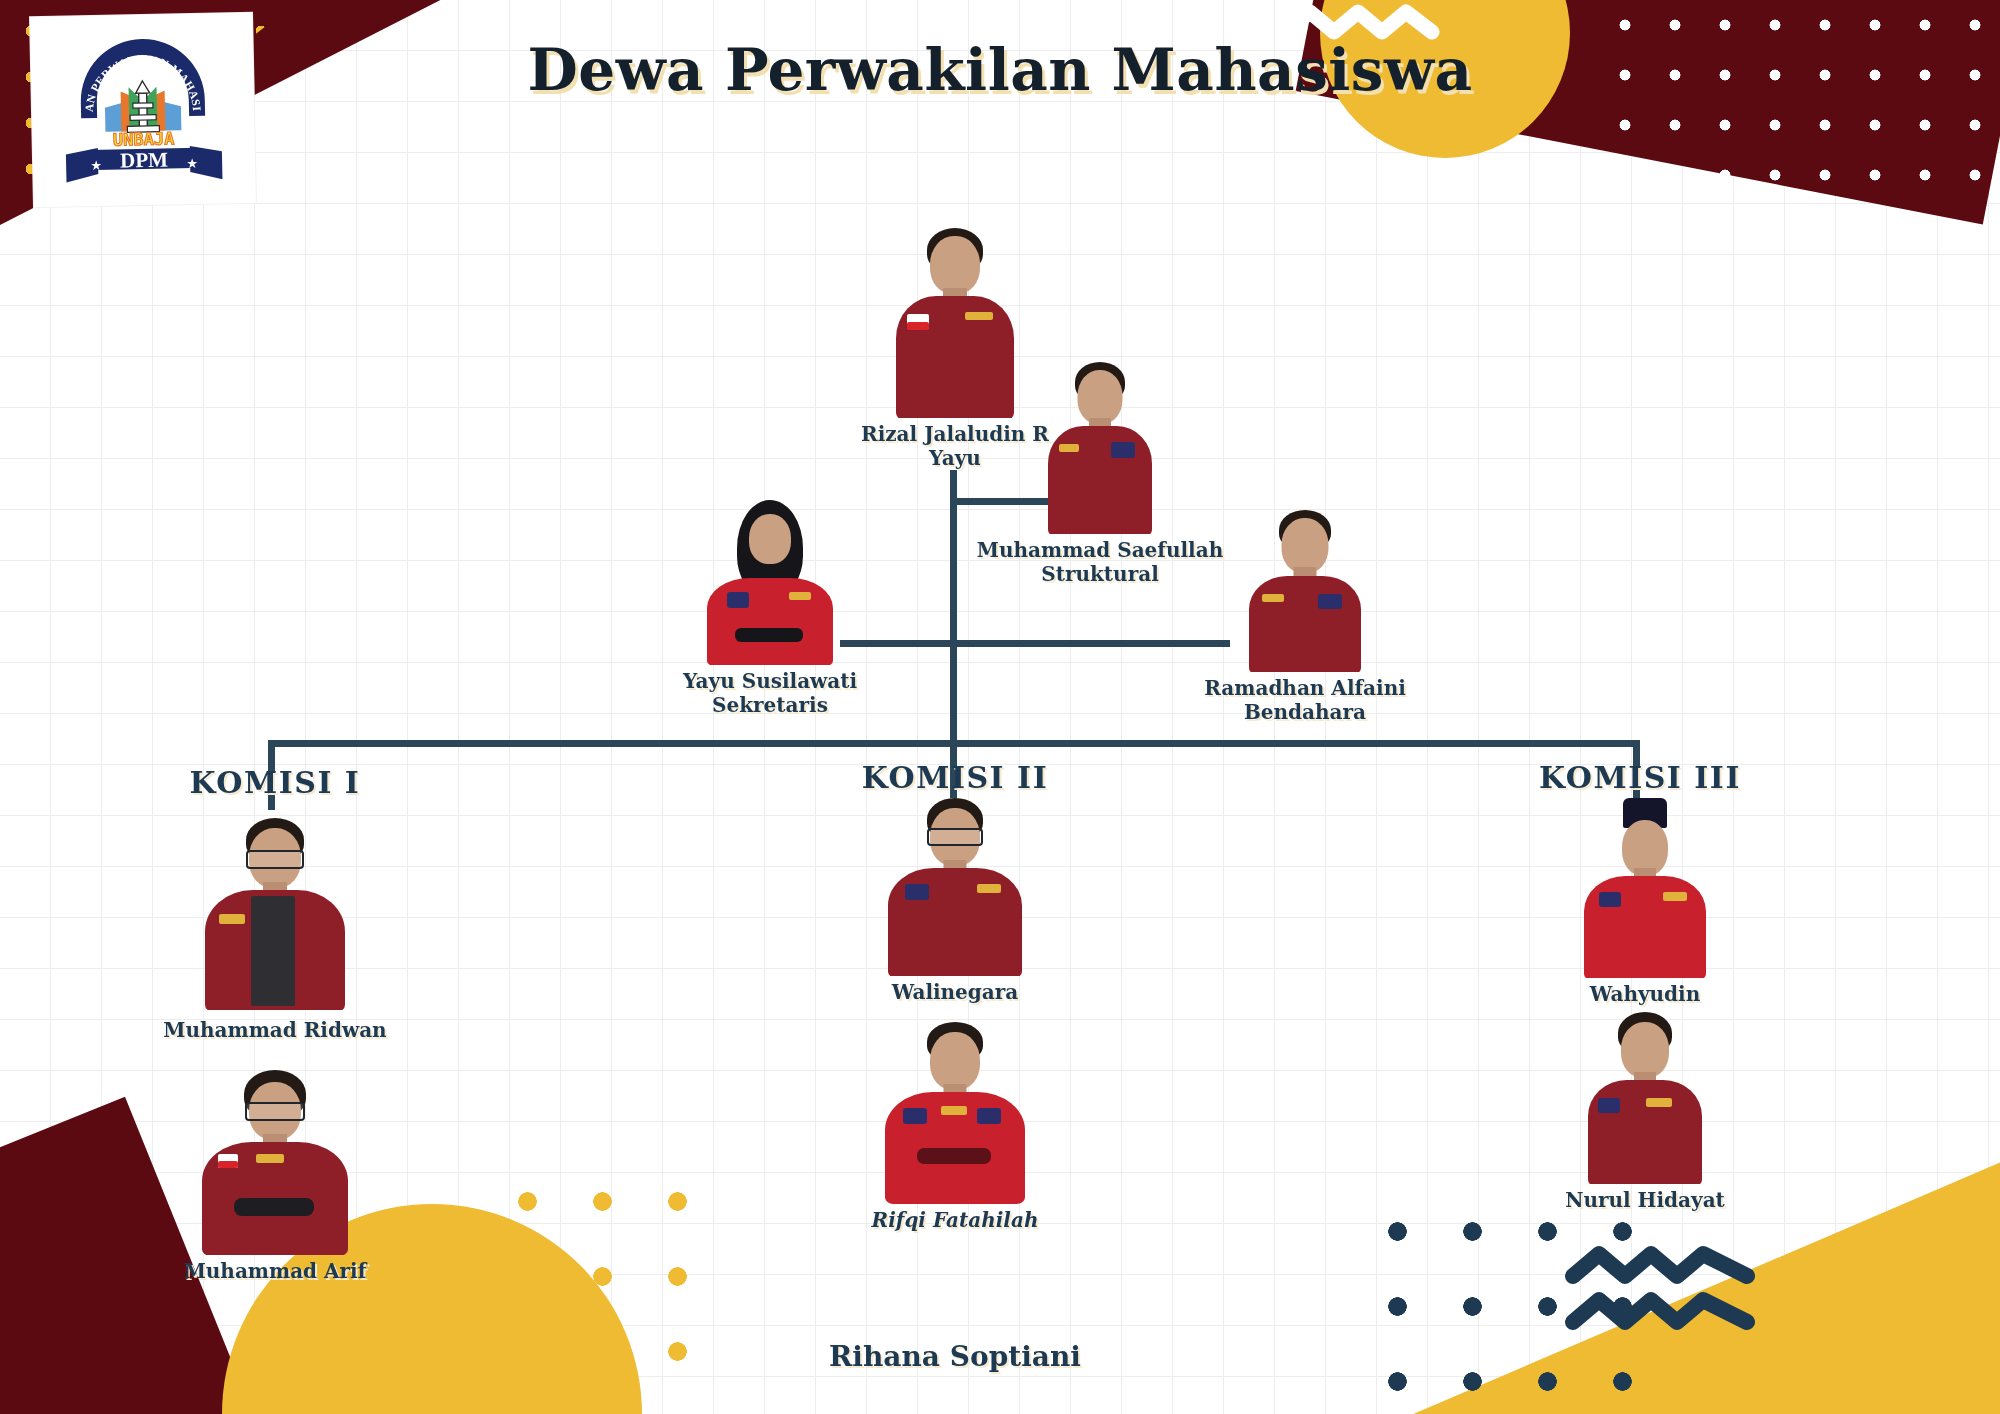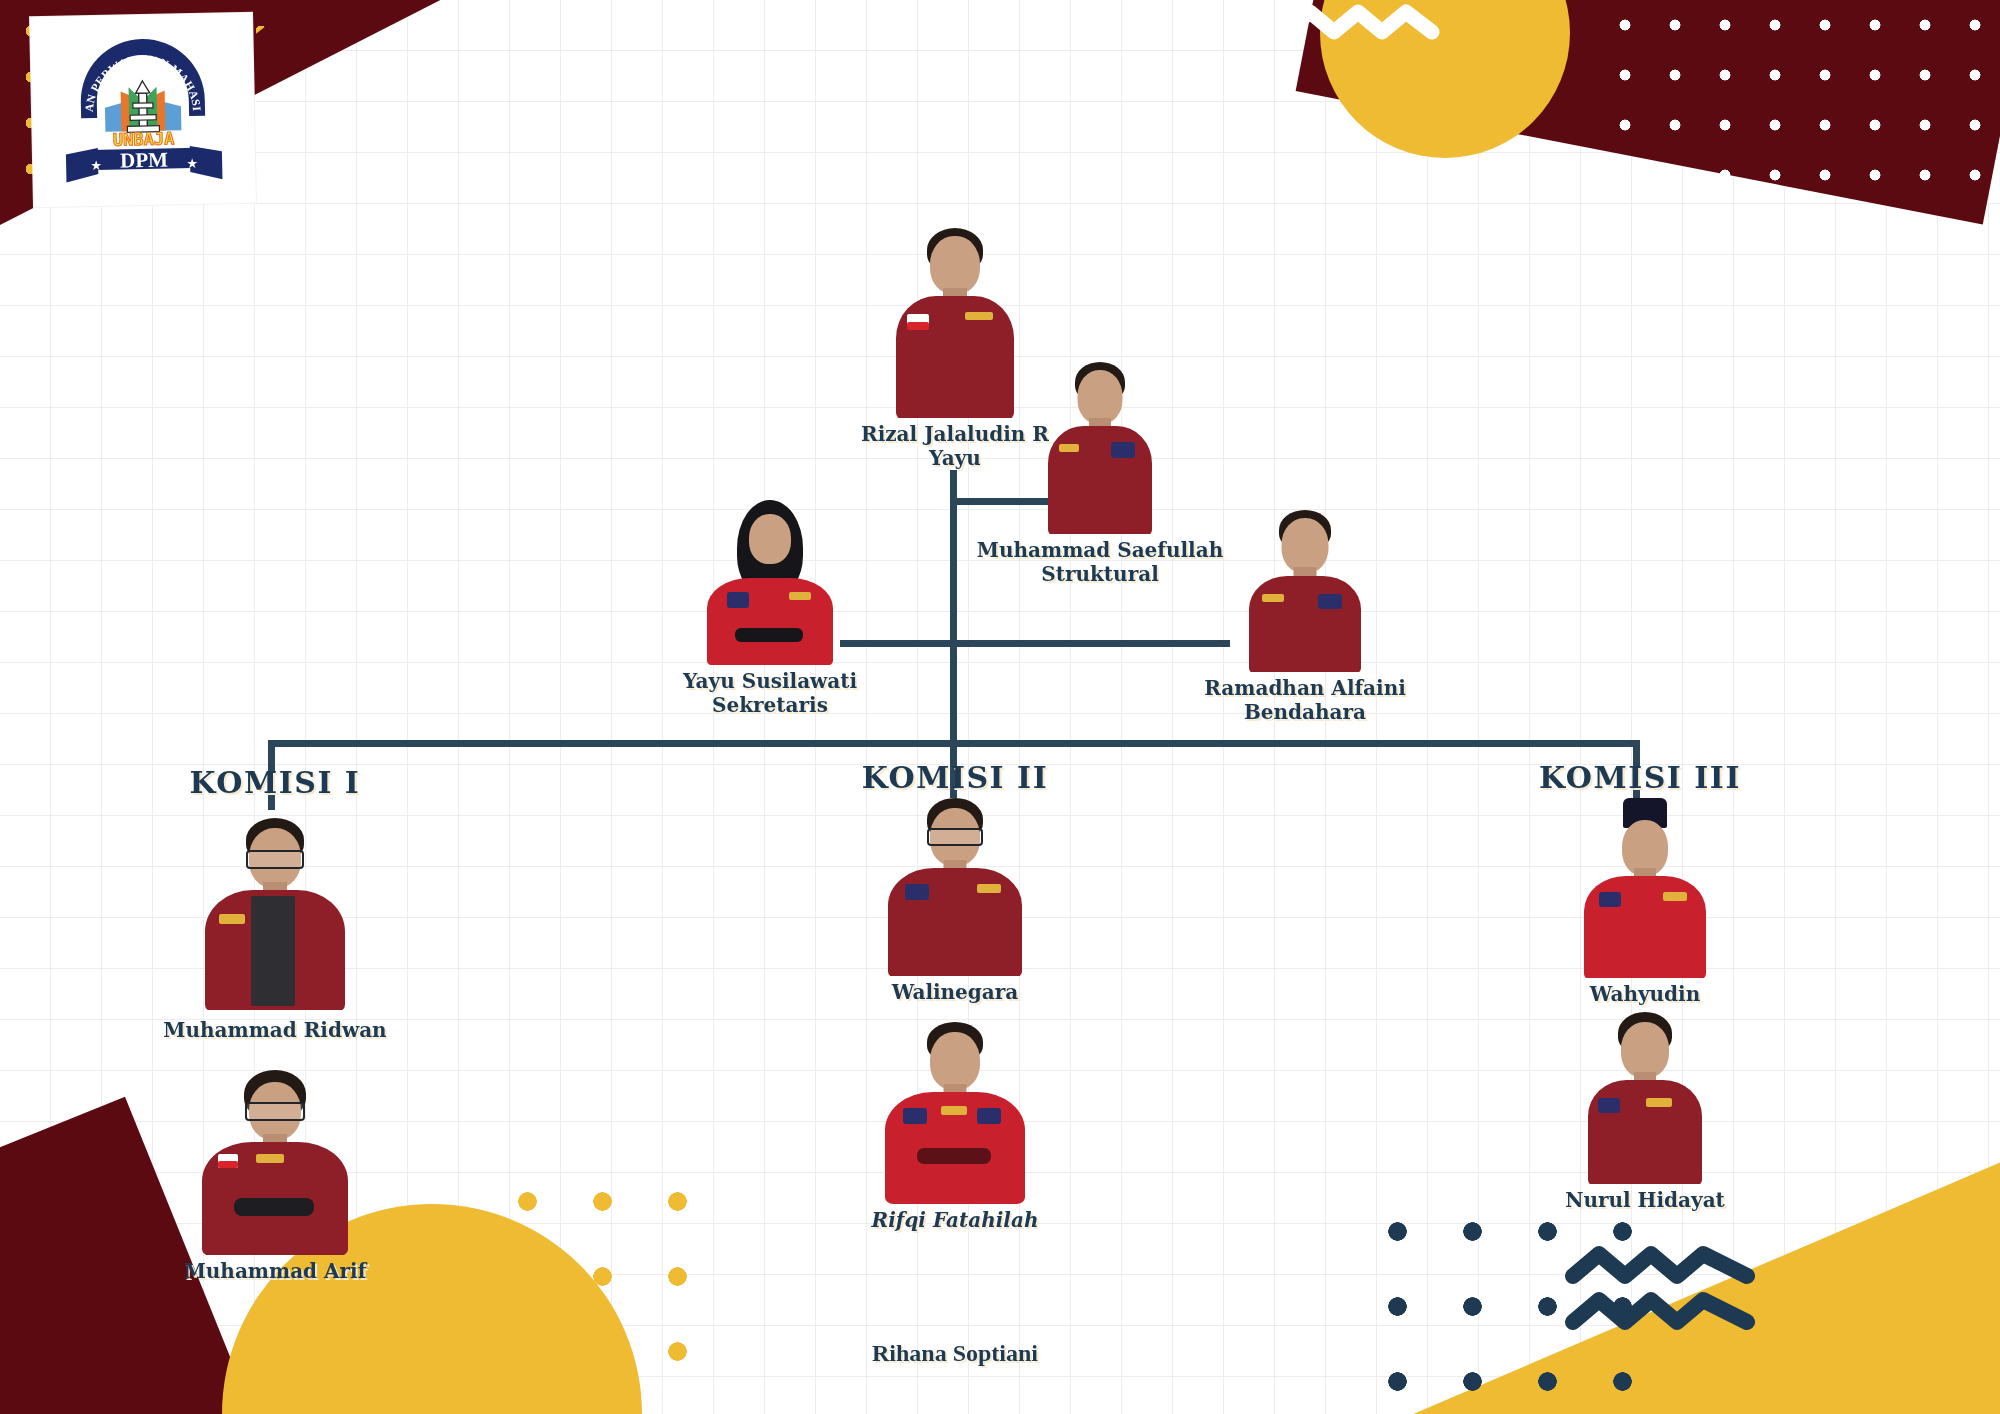--- a/index.html
+++ b/index.html
@@ -244,20 +244,21 @@
       <path d="M178 132 L146 126 L146 152 L178 160 Z" fill="#1B2A6B"></path>
       <path d="M46 128 L154 128 L160 148 L40 148 Z" fill="#1B2A6B"></path>
       <text x="100" y="146" text-anchor="middle" font-family="'Liberation Serif',serif" font-size="21" font-weight="bold" fill="#ffffff">DPM</text>
       <text x="52" y="148" text-anchor="middle" font-family="'DejaVu Sans',sans-serif" font-size="13" fill="#ffffff">★</text>
       <text x="148" y="148" text-anchor="middle" font-family="'DejaVu Sans',sans-serif" font-size="13" fill="#ffffff">★</text>
     </svg>
   </div>
 </div>
 
 <div id="title-wrap">
+  <div class="title-line" id="title-2">Dewa Perwakilan Mahasiswa</div>
 </div>
 
 <div class="line" style="left:950px;top:470px;width:7px;height:270px;"></div>
 
 <div class="line" style="left:950px;top:498px;width:120px;height:7px;"></div>
 
 <div class="line" style="left:840px;top:640px;width:117px;height:7px;"></div>
 
 <div class="line" style="left:950px;top:640px;width:280px;height:7px;"></div>
 
@@ -416,13 +417,13 @@
       <div class="head" style="top:10px;width:48px;height:56px;"></div>
       <div class="neck" style="top:60px;width:22px;height:14px;"></div>
       <div class="body" style="top:68px;width:114px;height:106px;background:#8E1F28;"></div>
       <div class="badge" style="left:12px;top:86px;width:22px;height:15px;background:#2a2f6b;border-radius:3px;"></div>
       <div class="badge" style="left:60px;top:86px;width:26px;height:9px;background:#e0b23c;"></div>
     </div>
   </div>
   <div class="pname" style="font-size:20px;margin-top:4px;">Nurul Hidayat</div>
 </div>
 
-<div id="footer-name" style="left:810px;top:1340px;width:290px;font-size:24px;font-family:Liberation Serif, serif;">Rihana Soptiani</div>
+<div id="footer-name" style="left:810px;top:1340px;width:290px;font-size:28px;">Rihana Soptiani</div>
 
 </body></html>

